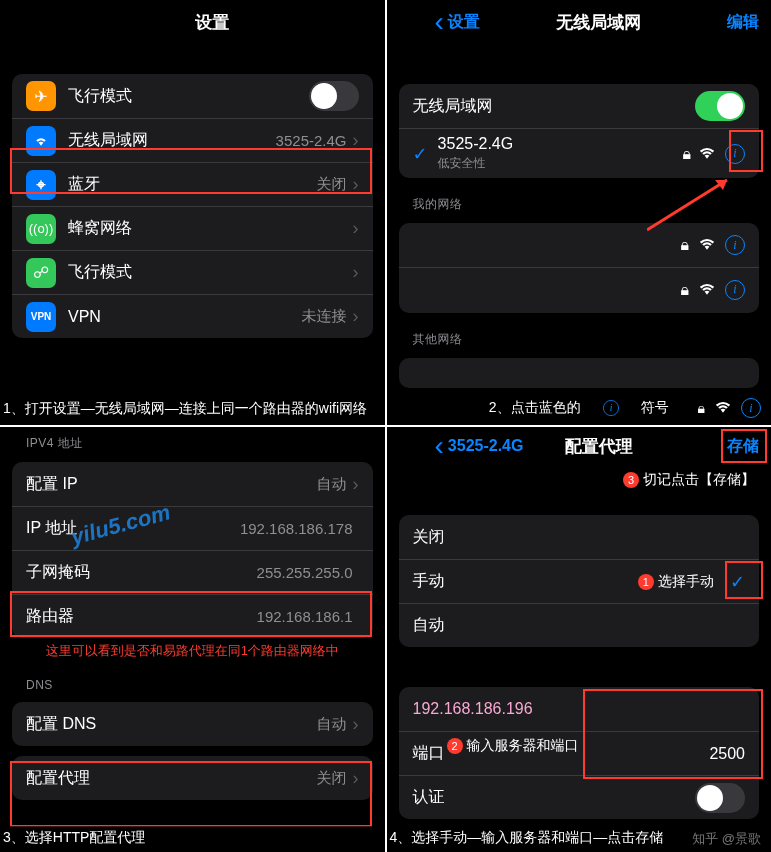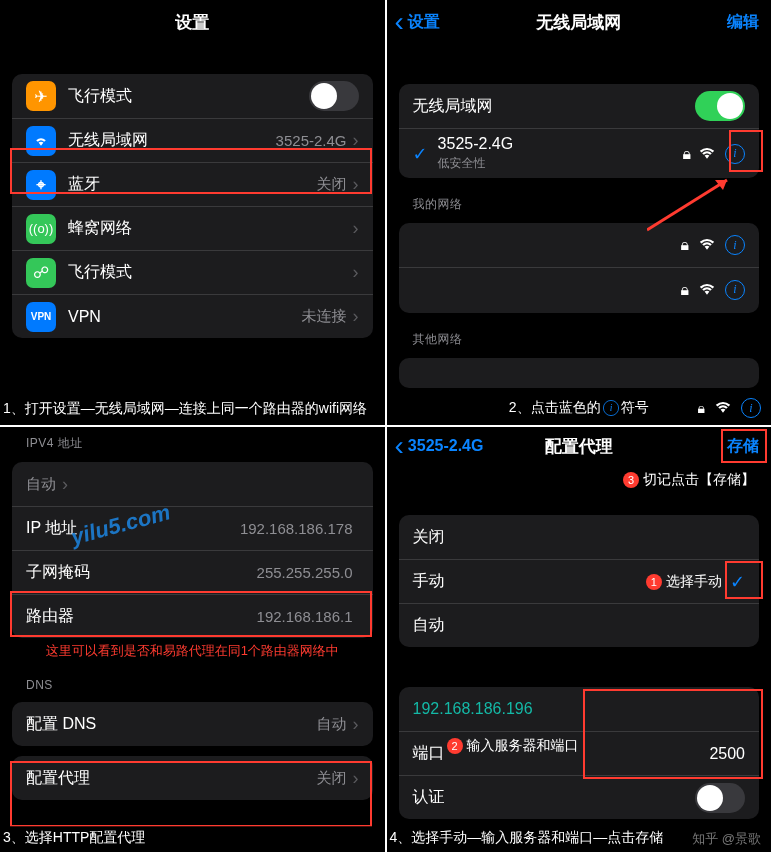--- a/index.html
+++ b/index.html
@@ -2,21 +2,21 @@
 <html><head>
 <meta charset="utf-8">
 <style>
 * { margin: 0; padding: 0; box-sizing: border-box; font-family: -apple-system, "PingFang SC", sans-serif; }
 body { background: #fff; width: 771px; }
 .grid { display: grid; grid-template-columns: 1fr 1fr; gap: 2px; }
 .panel { background: #000; color: #fff; position: relative; height: 425px; overflow: hidden; }
 .panel-bottom { height: 427px; }
 
 
-.hdr { display: flex; align-items: center; justify-content: center; height: 44px; position: relative; font-size: 17px; font-weight: 600; }
+.hdr { display: flex; align-items: center; justify-content: center; height: 44px; position: relative; font-size: 17px; font-weight: 600; margin-left: 40px; }
 .hdr-back { position: absolute; left: 8px; color: #0a84ff; font-size: 16px; display: flex; align-items: center; gap: 2px; }
 .hdr-right { position: absolute; right: 12px; color: #0a84ff; font-size: 16px; }
 .chev-left::before { content: "‹"; font-size: 28px; font-weight: 300; line-height: 0; margin-right: 2px; }
 
 
 .grp { margin: 10px 12px 0; background: #1c1c1e; border-radius: 10px; overflow: hidden; }
 .grp-hdr { color: #8e8e93; font-size: 12px; margin: 18px 26px 6px; text-transform: uppercase; letter-spacing: 0.5px; }
 
 
 .row { display: flex; align-items: center; min-height: 44px; padding: 6px 14px; position: relative; }
@@ -163,38 +163,39 @@
       <span class="info-ico">i</span>
     </div>
   </div>
   <div class="grp-hdr">其他网络</div>
   <div class="grp" style="min-height:30px"></div>
   <div class="hl" style="right:8px; top:130px; width:34px; height:42px"></div>
   <svg style="position:absolute; left:260px; top:175px; width:90px; height:60px">
         <line x1="0" y1="55" x2="80" y2="5" stroke="#ff3b30" stroke-width="3"></line>
         <polygon points="80,5 68,5 76,15" fill="#ff3b30"></polygon>
       </svg>
-  <div class="cap" style="display:flex;justify-content:center;align-items:center;gap:0">
+  <div class="cap" style="display:flex;justify-content:center;align-items:center;gap:20px">
     <span>2、点击蓝色的</span>
     <span class="info-ico" style="transform:scale(0.8)">i</span>
     <span> 符号</span>
     <span style="position:absolute;right:10px;display:flex;gap:10px;align-items:center">
       <span>🔒︎</span>
       <svg class="wifi" viewBox="0 0 20 14">
             <path d="M10 13 L7 9 Q10 7 13 9 Z M4 6 Q10 1 16 6 L14 8 Q10 4 6 8 Z M1 3 Q10 -4 19 3 L17 5 Q10 -1 3 5 Z" fill="#fff"></path>
           </svg>
       <span class="info-ico">i</span>
     </span>
   </div>
 </div>
 
 <div class="panel panel-bottom">
   <div class="grp-hdr" style="margin-top:8px">IPV4 地址</div>
   <div class="grp">
     <div class="row">
+      <div class="row-label">配置 IP</div>
       <div class="row-val">自动</div>
       <div class="row-chev"></div>
     </div>
     <div class="row">
       <div class="row-label">IP 地址</div>
       <div class="row-val">192.168.186.178</div>
     </div>
     <div class="row">
       <div class="row-label">子网掩码</div>
       <div class="row-val">255.255.255.0</div>
@@ -241,32 +242,32 @@
     <span class="badge">3</span><span>切记点击【存储】</span>
   </div>
 
   <div class="grp" style="margin-top:20px">
     <div class="row">
       <div class="row-label">关闭</div>
     </div>
     <div class="row">
       <div class="row-label">手动</div>
       <span class="badge">1</span>
-      <span style="font-size:14px; margin-right:8px">选择手动</span>
+      <span style="font-size:14px; margin-right:16px">选择手动</span>
       <span class="check">✓</span>
     </div>
     <div class="row">
       <div class="row-label">自动</div>
     </div>
   </div>
   <div class="hl" style="right:8px; top:134px; width:38px; height:38px"></div>
 
   <div class="grp" style="margin-top:40px">
     <div class="row">
-      <div style="color:#14b8a6">192.168.186.196</div>
+      <div style="color:#f9a8d4">192.168.186.196</div>
     </div>
     <div class="row">
       <div class="row-label">端口</div>
       <div style="color:#fff">2500</div>
     </div>
     <div class="row">
       <div class="row-label">认证</div>
       <div class="tog"></div>
     </div>
   </div>

